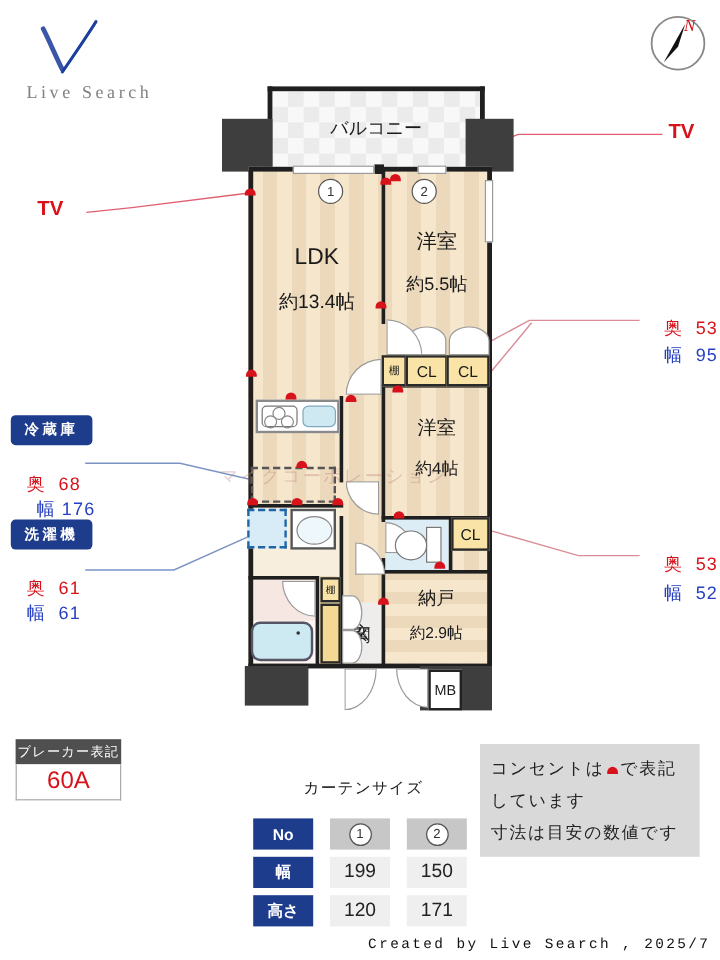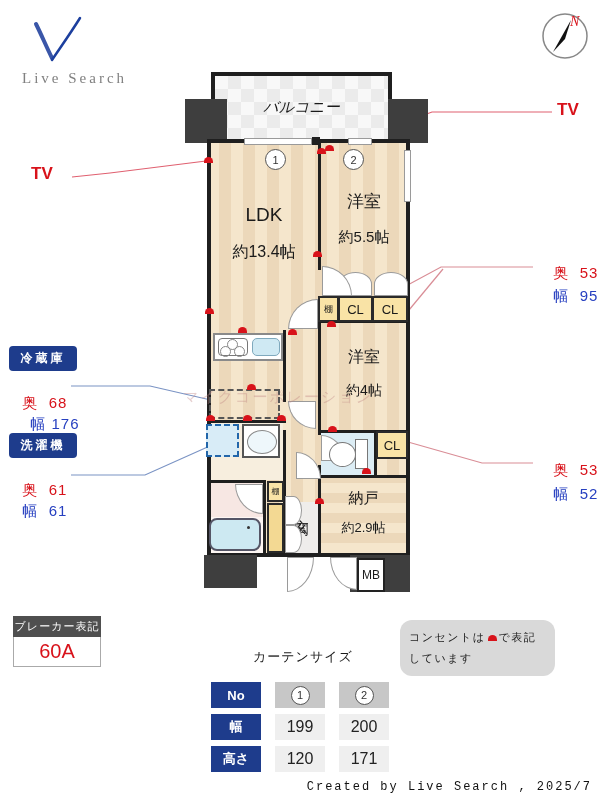--- a/index.html
+++ b/index.html
@@ -55,21 +55,21 @@
 <svg class="abs" style="left:0;top:0;" width="600" height="800">
   <polyline points="72,177 110,173 206,161" fill="none" stroke="#e06070" stroke-width="1.2"></polyline>
   <polyline points="552,112 432,112 326,151" fill="none" stroke="#e06070" stroke-width="1.2"></polyline>
   <polyline points="404,287 441,267 533,267" fill="none" stroke="#d98d96" stroke-width="1.2"></polyline>
   <polyline points="409,310 443,269" fill="none" stroke="#d98d96" stroke-width="1.2"></polyline>
   <polyline points="408,442 482,463 533,463" fill="none" stroke="#d98d96" stroke-width="1.2"></polyline>
   <polyline points="71,386 150,386 228,404" fill="none" stroke="#7a93c4" stroke-width="1.2"></polyline>
   <polyline points="71,475 145,475 221,441" fill="none" stroke="#7a93c4" stroke-width="1.2"></polyline>
 </svg>
 
-<div class="abs checker" style="left:211px;top:72px;width:181px;height:67px;border:4px solid #1f1f1f;border-bottom:none;box-sizing:border-box;font-style:italic;">
+<div class="abs checker" style="left:223px;top:72px;width:181px;height:67px;border:4px solid #1f1f1f;border-bottom:none;box-sizing:border-box;">
   <div class="roomname" style="left:0;right:0;top:22px;font-size:15px;">バルコニー</div>
 </div>
 <div class="blk" style="left:185px;top:99px;width:42px;height:44px;"></div>
 <div class="blk" style="left:388px;top:99px;width:40px;height:44px;"></div>
 
 <div class="abs stripesV" style="left:207px;top:139px;width:203px;height:418px;"></div>
 
 <div class="abs stripesH" style="left:321px;top:477px;width:85px;height:76px;"></div>
 <div class="abs" style="left:210px;top:422px;width:73px;height:58px;background:#f7eede;"></div>
 <div class="abs" style="left:210px;top:481px;width:53px;height:36px;background:#f7e7e3;"></div>
@@ -252,28 +252,29 @@
     </div>
     <div class="cell tbl-head">
       <div class="circ" style="width:17px;height:17px;">
           <span>2</span>
         </div>
     </div>
   </div>
   <div style="display:flex;gap:14px;margin-bottom:6px;">
     <div class="cell tbl-label">幅</div>
     <div class="cell tbl-val">199</div>
-    <div class="cell tbl-val">200</div>
+    <div class="cell tbl-val">150</div>
   </div>
   <div style="display:flex;gap:14px;">
     <div class="cell tbl-label">高さ</div>
     <div class="cell tbl-val">120</div>
     <div class="cell tbl-val">171</div>
   </div>
 </div>
 
-<div class="abs" style="left:400px;top:620px;width:155px;background:#d9d9d9;border-radius:12px;
-     padding:7px 9px;font-size:11px;letter-spacing:1.5px;line-height:1.9;color:#222;box-sizing:border-box;">
+<div class="abs" style="left:400px;top:620px;width:183px;background:#d9d9d9;border-radius:0;
+     padding:7px 9px;font-size:14px;letter-spacing:1.5px;line-height:1.9;color:#222;box-sizing:border-box;">
   <div><span>コンセントは</span><span style="display:inline-block;width:9px;height:6px;background:#d8121a;border-radius:5px 5px 0 0;margin:0 2px;"></span><span>で表記しています</span></div>
+  <div>寸法は目安の数値です</div>
 </div>
 
 <div class="abs" style="left:0;top:780px;width:592px;text-align:right;font-family:Liberation Mono, monospace;
      font-size:12px;letter-spacing:2px;color:#111;">Created by Live Search , 2025/7</div>
 
 </body></html>

